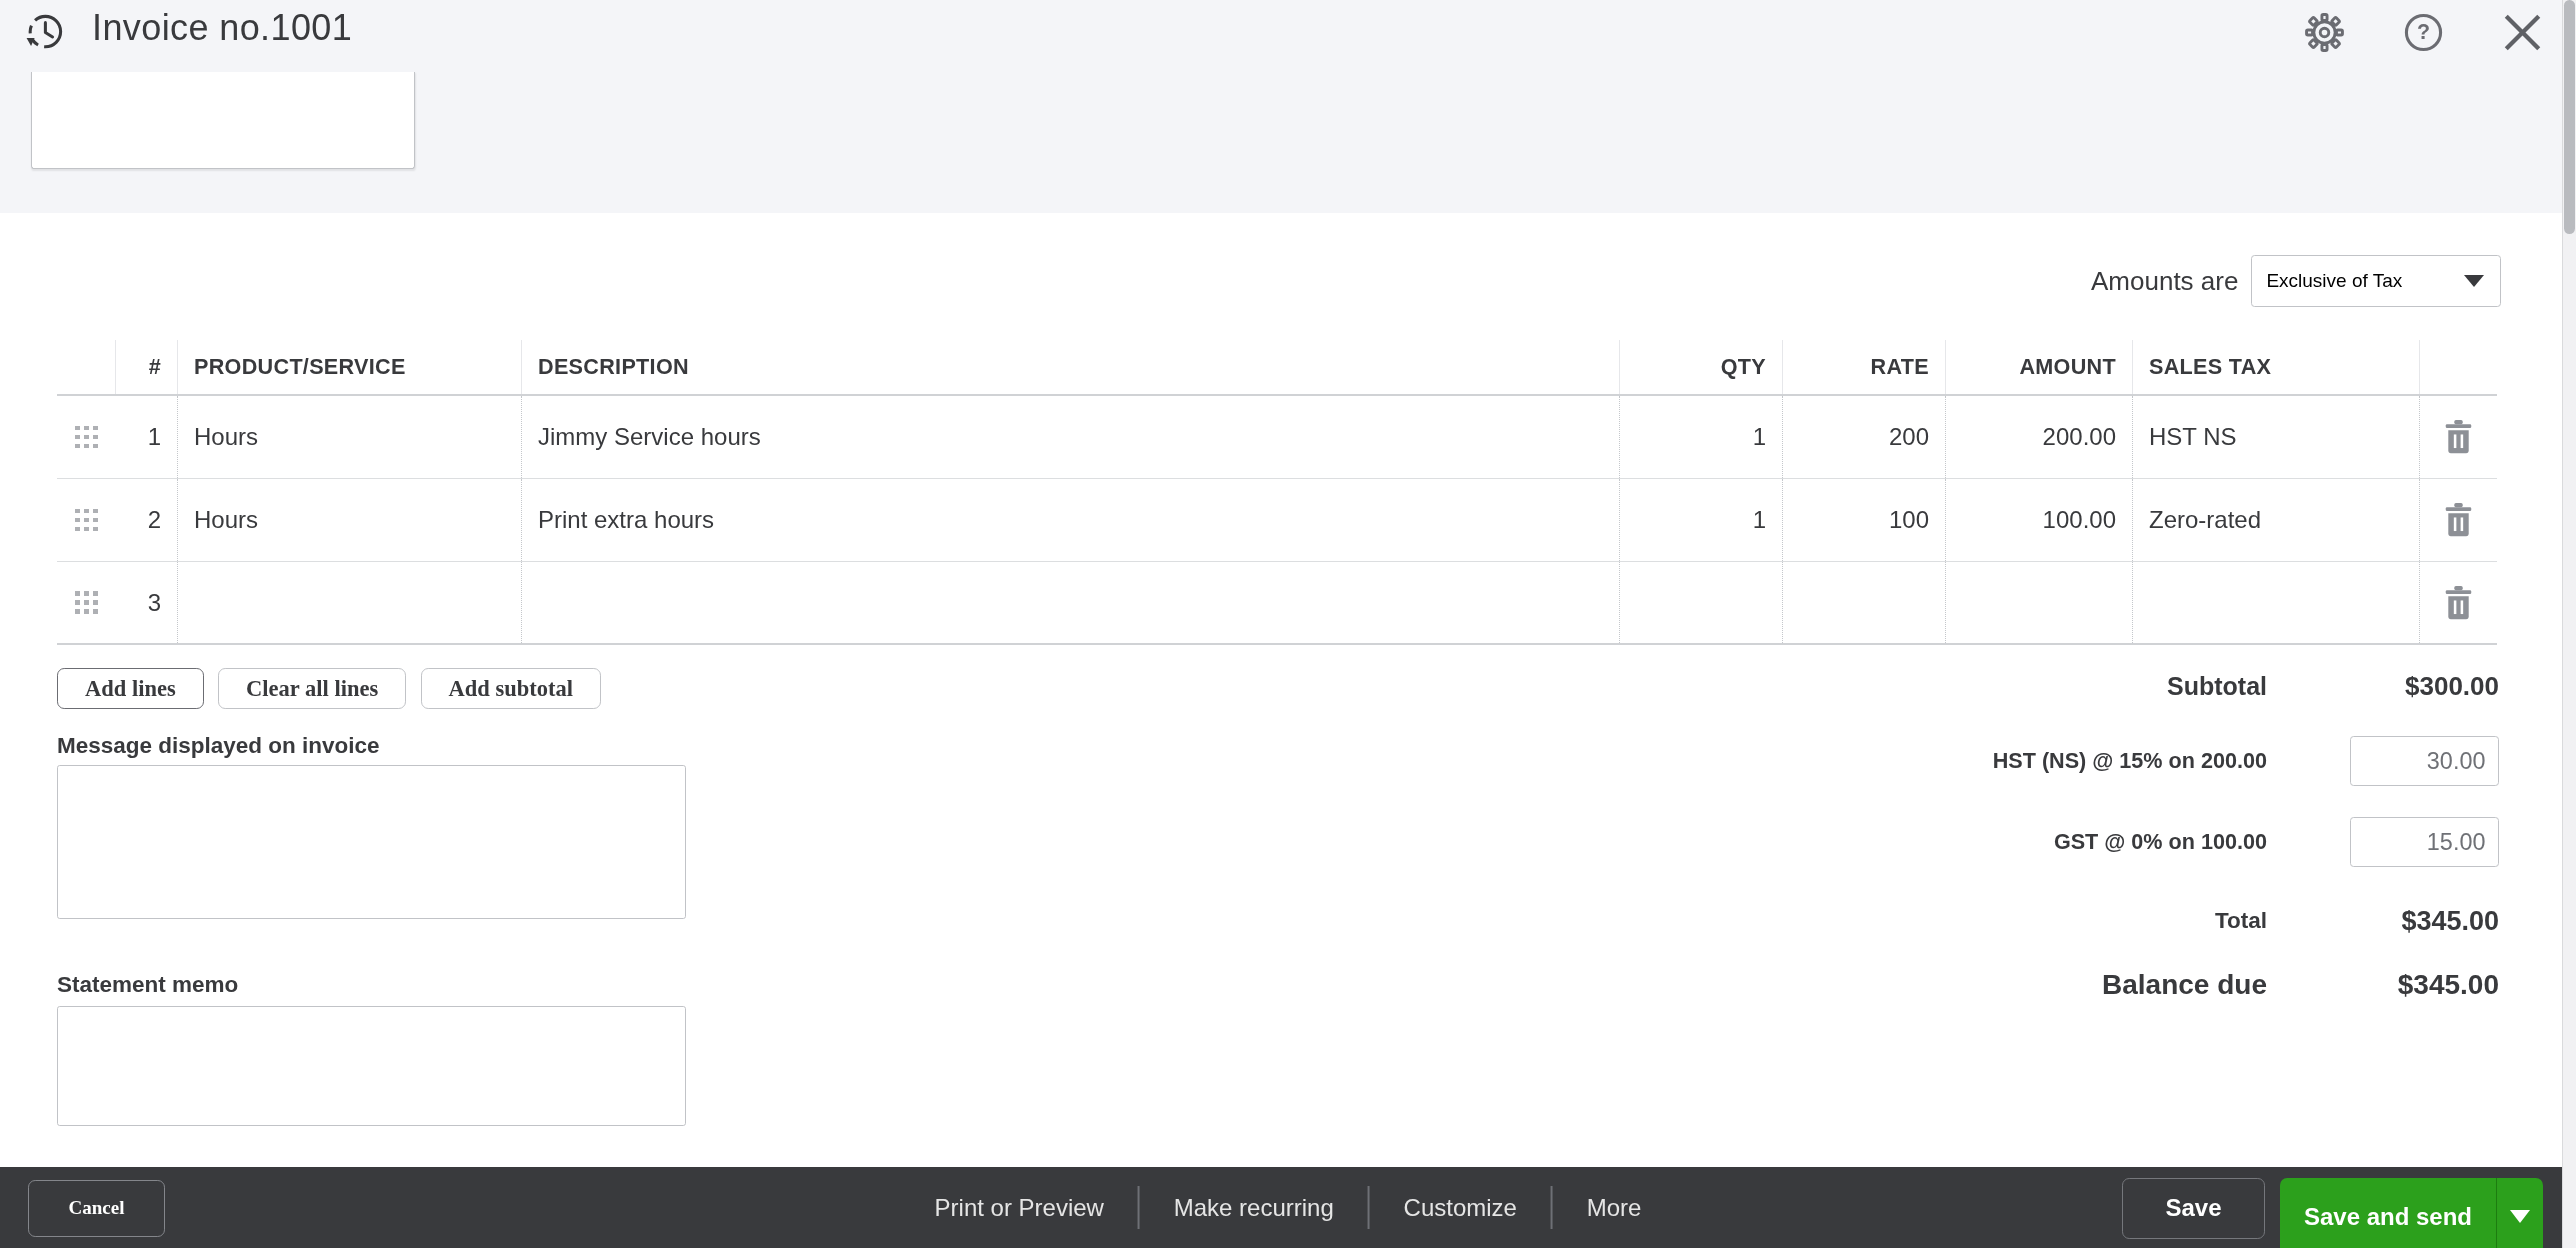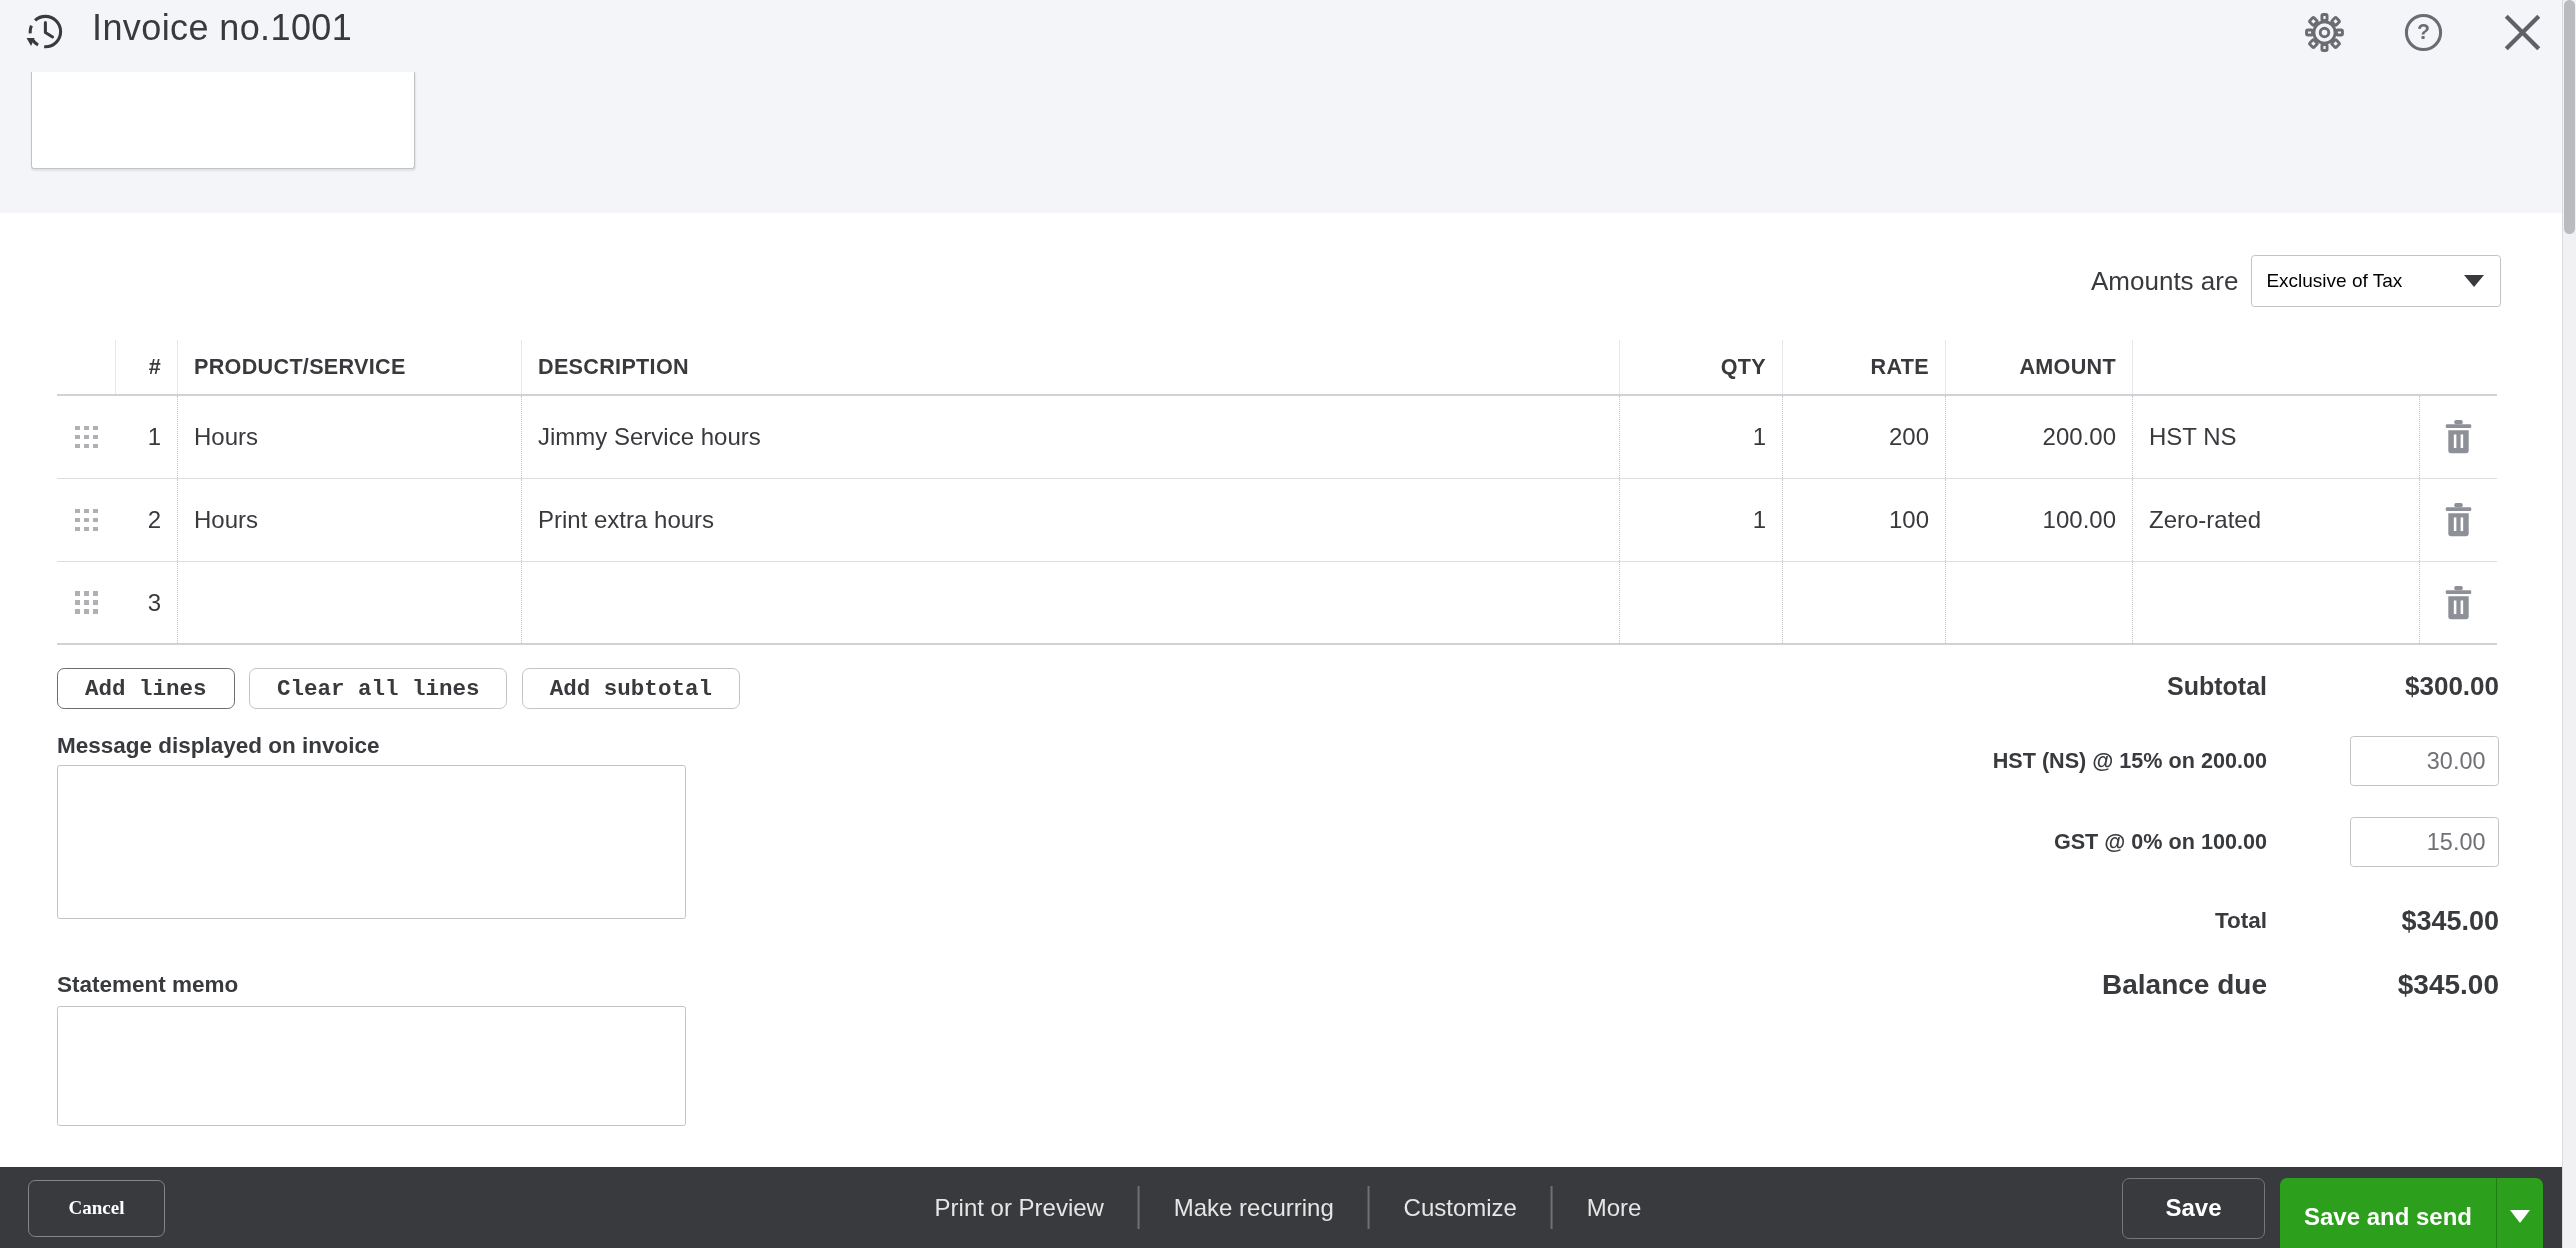--- a/index.html
+++ b/index.html
@@ -73,21 +73,21 @@
   .drag-handle { display:grid; grid-template-columns:repeat(3,4.5px); grid-template-rows:repeat(3,4.5px); gap:4.5px; margin:0 auto; cursor:grab; }
   .drag-handle span { width:4.5px; height:4.5px; background:#aeb0b4; }
 
   .trash-btn { width:40px; height:43px; margin:0 auto; display:flex; align-items:center; justify-content:center; cursor:pointer; }
 
   
   .line-actions { position:absolute; left:57px; top:668px; display:flex; gap:14.4px; }
   .btn-light {
     height:41px; border-radius:7.2px; background:#ffffff;
     border:1.8px solid #c1c3c7; color:#393a3d;
-    font-family:Liberation Mono, monospace;
+    font-family:Liberation Serif, serif;
     font-size:22.5px; font-weight:bold; padding:0 27px; cursor:pointer;
   }
   .btn-light.focused { border-color:#6b6c72; }
 
   
   .field-label { position:absolute; left:57px; font-size:22.5px; font-weight:bold; color:#393a3d; }
   .msg-label { top:733px; }
   .memo-label { top:972px; }
   .field-area {
     position:absolute; left:57px; width:629px; background:#ffffff;
@@ -220,20 +220,21 @@
 
 <div class="item-table">
   <div class="t-row t-head">
     <div class="t-cell"></div>
     <div class="t-cell ar">#</div>
     <div class="t-cell al">PRODUCT/SERVICE</div>
     <div class="t-cell al">DESCRIPTION</div>
     <div class="t-cell ar">QTY</div>
     <div class="t-cell ar">RATE</div>
     <div class="t-cell ar">AMOUNT</div>
+    <div class="t-cell al">SALES TAX</div>
     <div class="t-cell"></div>
   </div>
 
   <div class="t-body">
     <div class="t-row">
       <div class="t-cell ac no-line">
           <span class="drag-handle">
             <span></span>
             <span></span>
             <span></span>

